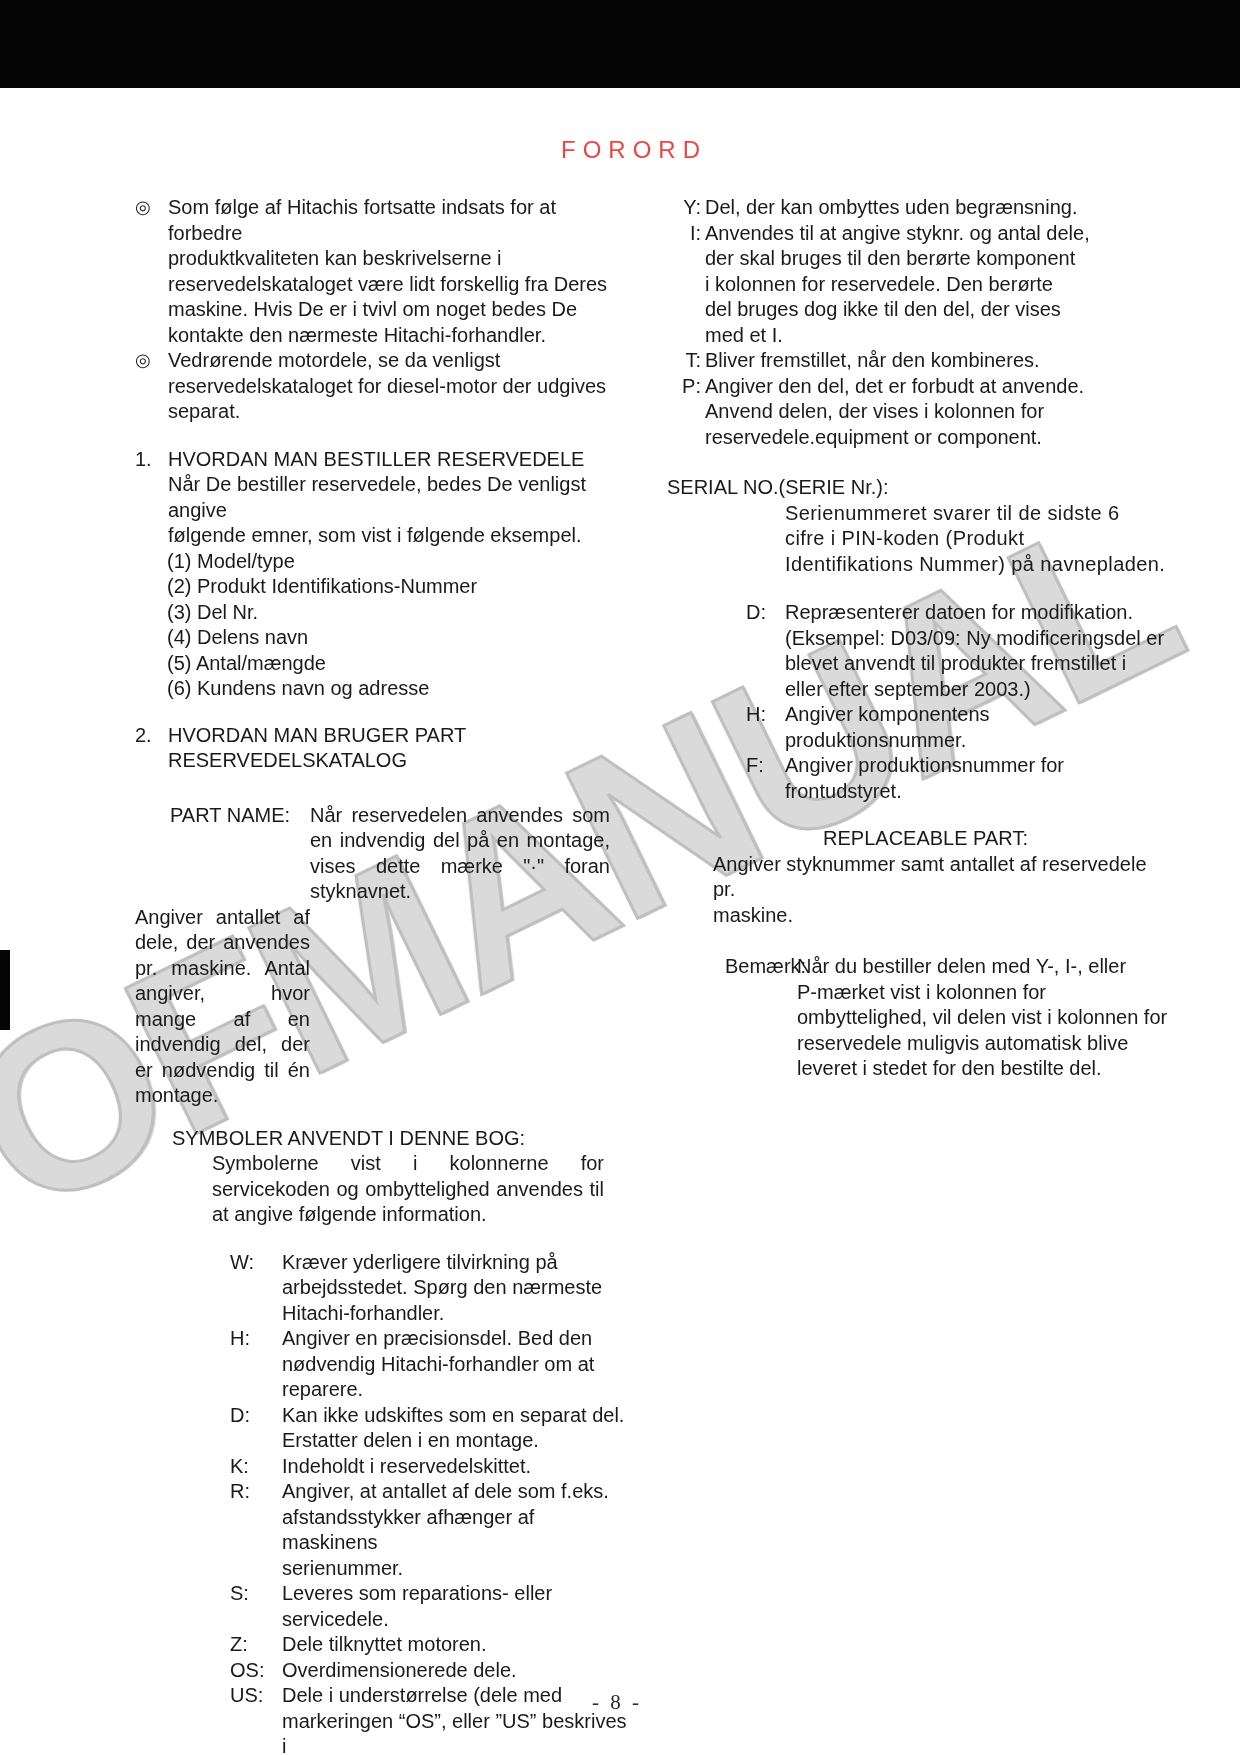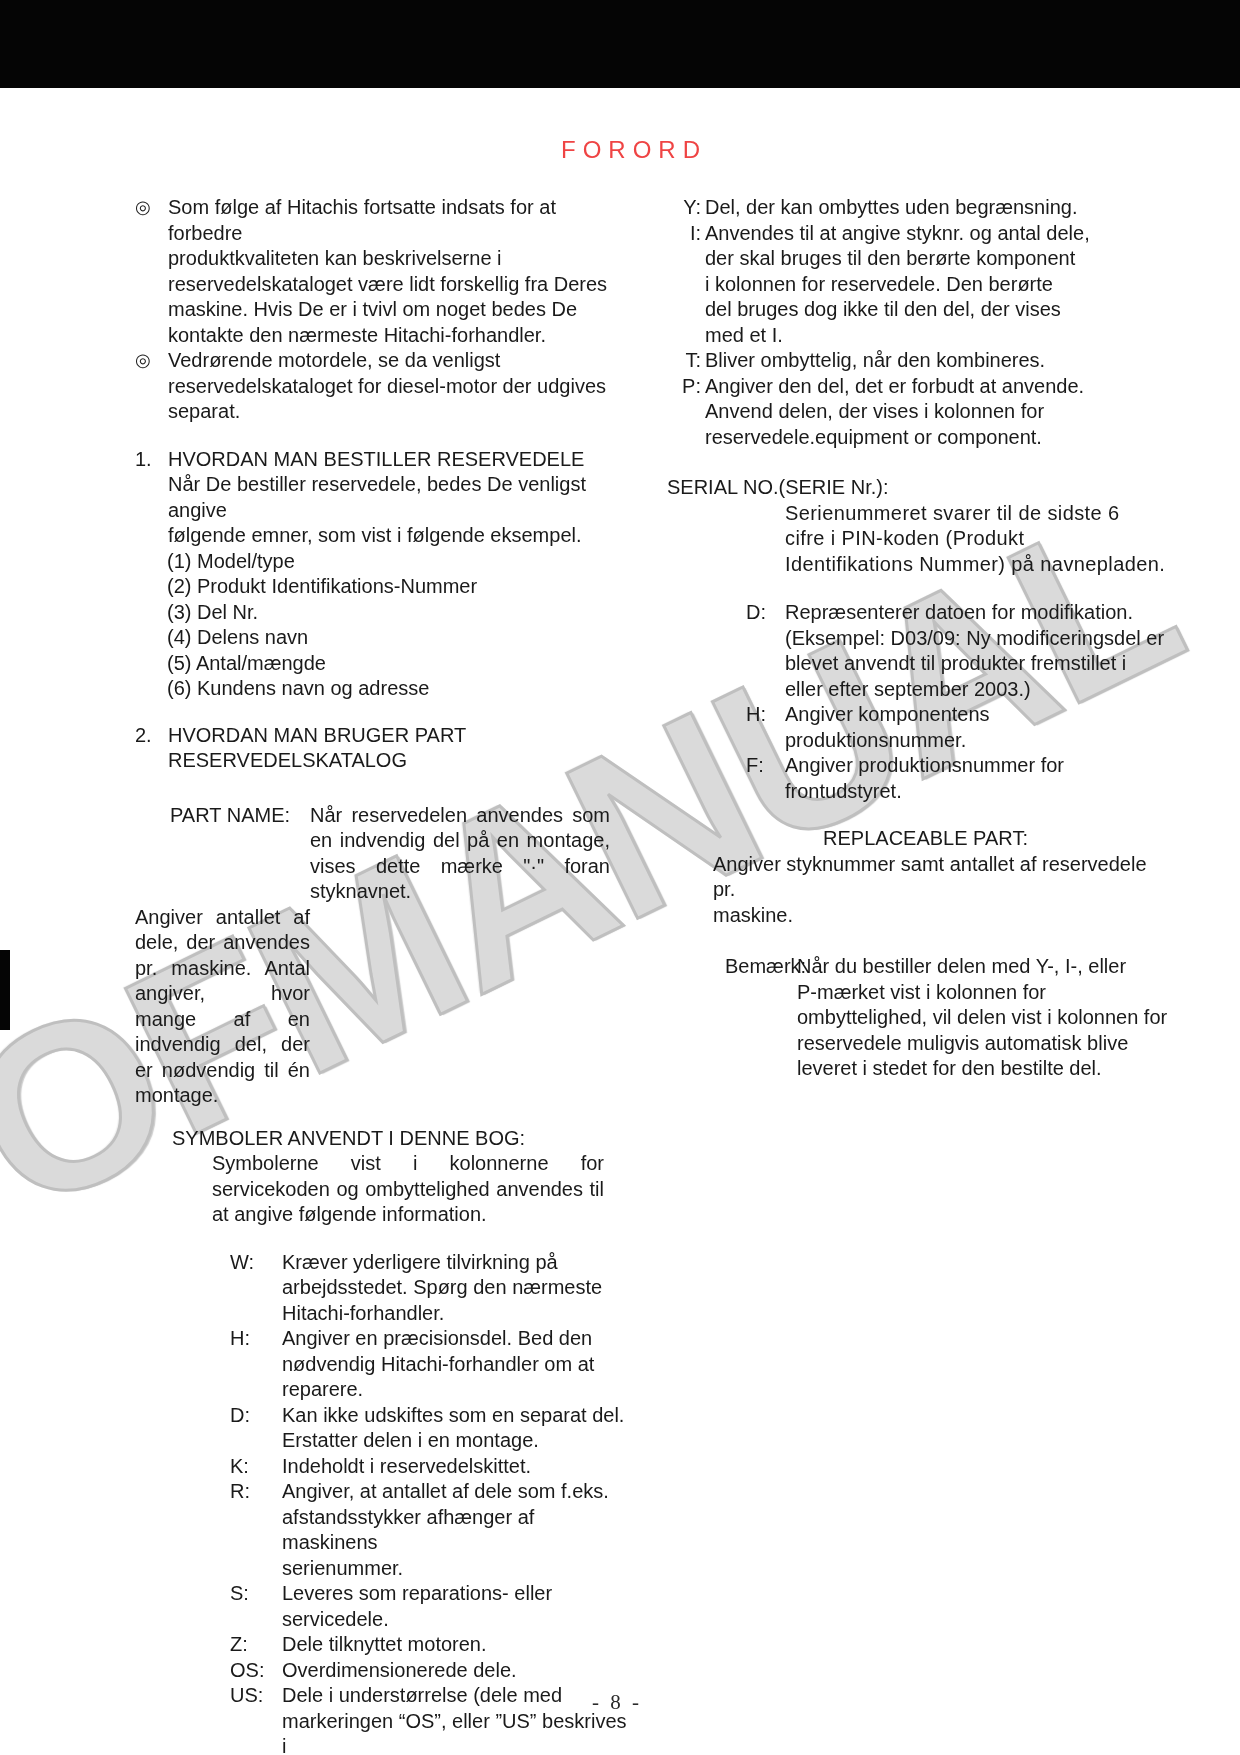--- a/index.html
+++ b/index.html
@@ -209,21 +209,21 @@
       <div class="yitp-row">
         <div class="yitp-code">I:</div>
         <div class="pre">Anvendes til at angive styknr. og antal dele,
 der skal bruges til den berørte komponent
 i kolonnen for reservedele. Den berørte
 del bruges dog ikke til den del, der vises
 med et I.</div>
       </div>
       <div class="yitp-row">
         <div class="yitp-code">T:</div>
-        <div class="pre">Bliver ombyttelig, når den kombineres.</div>
+        <div class="pre">Bliver fremstillet, når den kombineres.</div>
       </div>
       <div class="yitp-row">
         <div class="yitp-code">P:</div>
         <div class="pre">Angiver den del, det er forbudt at anvende.
 Anvend delen, der vises i kolonnen for
 reservedele.equipment or component.</div>
       </div>
     </div>
 
     <div class="serial">

